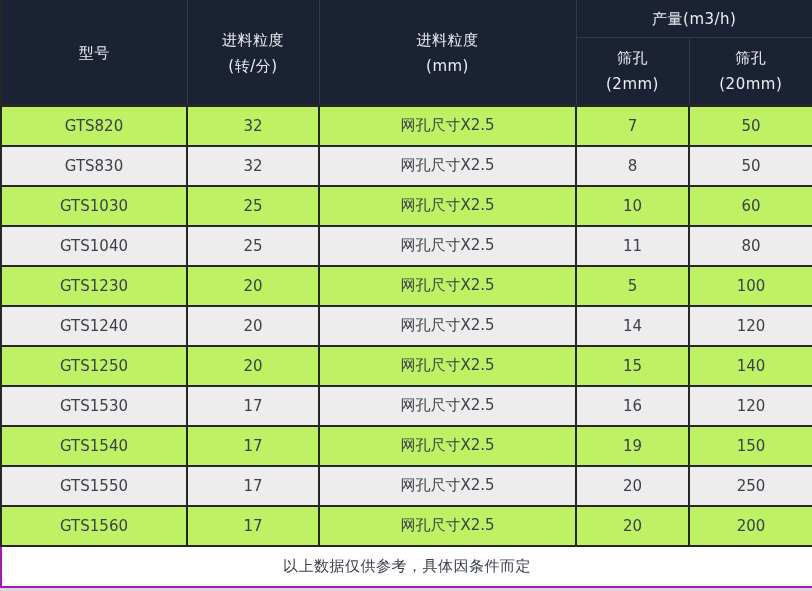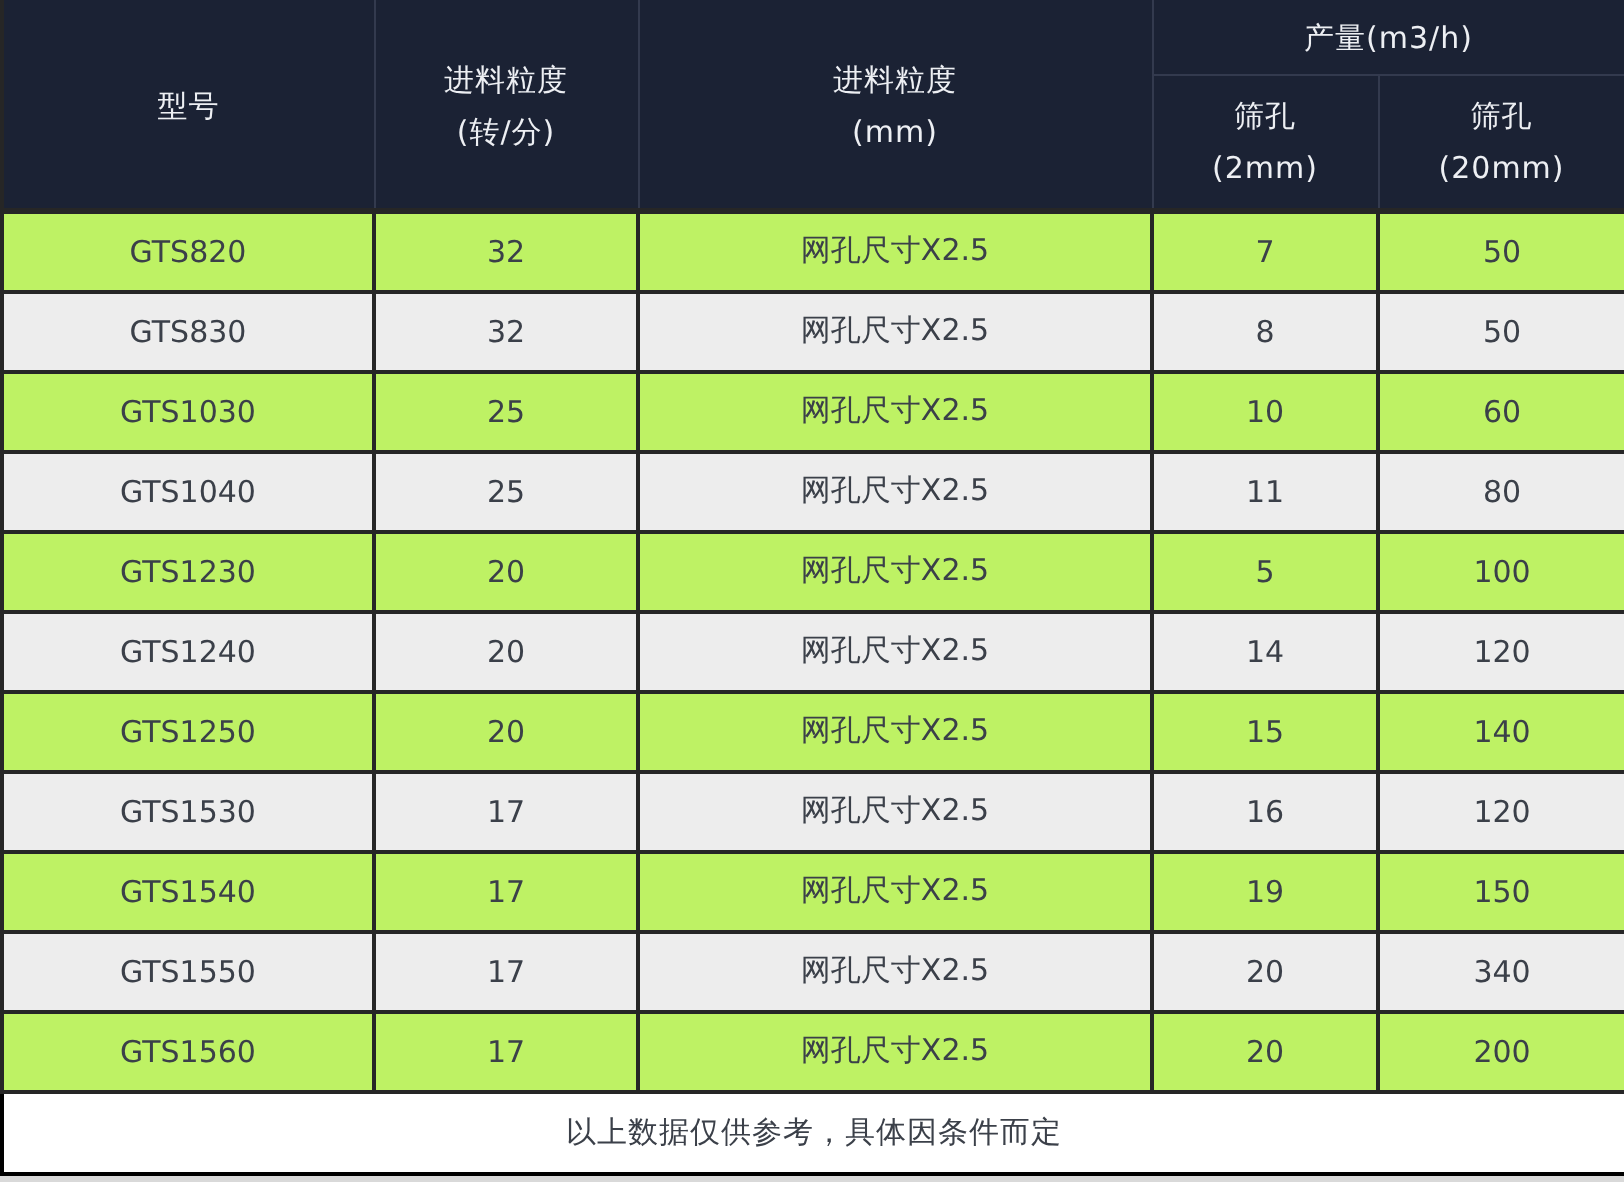--- a/index.html
+++ b/index.html
@@ -49,21 +49,21 @@
   tbody td {
     border: 2px solid #262626;
     height: 40px;
     font-size: 15px;
     color: #3b4049;
     background: #bef264;
   }
   tbody tr:nth-child(even) td { background: #ededed; }
   
   tfoot td {
-    border: 2px solid #000000;
+    border: 2px solid #a21caf;
     height: 41px;
     font-size: 15px;
     color: #3b4049;
     background: #ffffff;
     letter-spacing: 0.5px;
   }
 </style>
 </head>
 <body>
 
@@ -166,21 +166,21 @@
           <td>17</td>
           <td>网孔尺寸X2.5</td>
           <td>19</td>
           <td>150</td>
         </tr>
         <tr>
           <td>GTS1550</td>
           <td>17</td>
           <td>网孔尺寸X2.5</td>
           <td>20</td>
-          <td>340</td>
+          <td>250</td>
         </tr>
         <tr>
           <td>GTS1560</td>
           <td>17</td>
           <td>网孔尺寸X2.5</td>
           <td>20</td>
           <td>200</td>
         </tr>
       </tbody>
     <tfoot>

